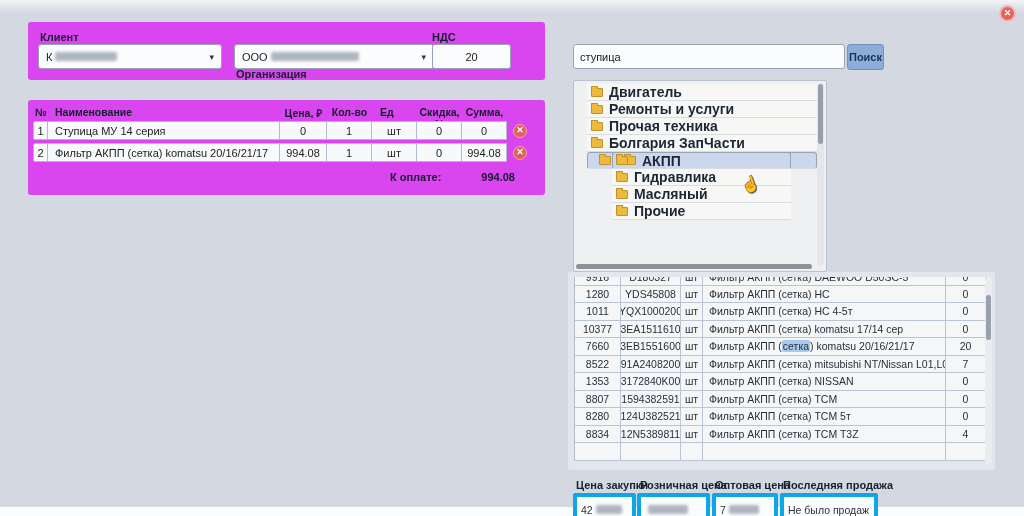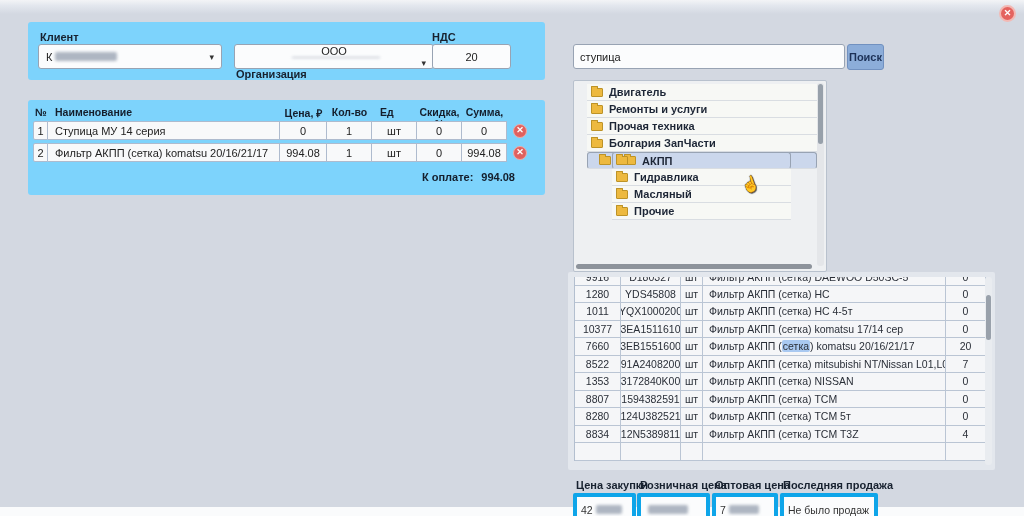--- a/index.html
+++ b/index.html
@@ -14,21 +14,21 @@
   .strip-top { position:absolute; left:0; top:0; width:1024px; height:14px;
     background: linear-gradient(180deg,#f3f4f6 0%, #e3e7ee 40%, rgba(211,216,225,0) 100%); }
   .strip-bottom { position:absolute; left:0; bottom:0; width:1024px; height:9px; background:#fafbfc; }
 
   
   .close-btn { position:absolute; left:999px; top:5px; width:17px; height:17px;
     border-radius:50%; background:#e4635f; border:2px solid #f3b9b4;
     color:#fff; font-size:9px; font-weight:bold; line-height:13px; text-align:center; cursor:pointer; padding:0; }
 
   
-  .panel { position:absolute; background:#7dd3fc; border-radius:3px; }
+  .panel { position:absolute; background:#d946ef; border-radius:3px; }
   #client-panel { left:28px; top:22px; width:517px; height:58px; }
   #cart-panel   { left:28px; top:100px; width:517px; height:95px; }
 
   .fld-label { position:absolute; font-size:11px; font-weight:bold; color:#17212f; white-space:nowrap; }
   .sel, .txt-input { position:absolute; background:#fbfcfd; border:1px solid #98a3b3; border-radius:3px;
     height:25px; font-size:11px; color:#222; display:flex; align-items:center; padding:0 7px; }
   .sel .chev { margin-left:auto; font-size:9px; color:#333; }
   .blob { display:inline-block; height:9px; border-radius:2px; background:#aeb6c2; filter:blur(1.5px);
     vertical-align:middle; margin-left:3px; }
   input.txt-input { padding:0 6px; }
@@ -44,38 +44,38 @@
   .cart-rows { position:absolute; left:5px; top:21px; }
   .cart-row { display:flex; align-items:center; margin-bottom:3px; height:19px; }
   .cart-row .c { background:#f8f9fa; border:1px solid #aebbce; border-left:none; height:19px;
     font-size:11px; color:#222; display:flex; align-items:center; justify-content:center; }
   .cart-row .c:first-child { border-left:1px solid #aebbce; border-radius:2px 0 0 2px; }
   .c.num{width:15px;} .c.name{width:232px; justify-content:flex-start; padding-left:7px; white-space:nowrap; overflow:hidden;}
   .c.price{width:47px;} .c.qty{width:45px;} .c.unit{width:45px;} .c.disc{width:45px;} .c.sum{width:45px;}
   .del-btn { width:14px; height:14px; border-radius:50%; background:#e0605e; border:1px solid #f0a9a5;
     color:#fff; font-size:9px; font-weight:bold; line-height:11px; text-align:center; margin-left:6px; cursor:pointer; padding:0; }
   .cart-total { position:absolute; top:71px; right:30px; display:flex; font-size:11px; font-weight:bold; color:#141e2c; }
-  .cart-total .tl { margin-right:8px; }
+  .cart-total .tl { margin-right:40px; }
 
   
   #search-input { left:573px; top:44px; width:272px; }
   #search-btn { position:absolute; left:847px; top:44px; width:37px; height:26px;
     background:#8cadd9; border:1px solid #7191c0; border-radius:3px;
     font-size:11px; font-weight:bold; color:#1c3157; cursor:pointer; }
 
   
   #tree-panel { position:absolute; left:573px; top:80px; width:254px; height:192px;
     background:#eef0f2; border:1px solid #b8c1cd; border-radius:2px; overflow:hidden; }
   .tree-items { position:absolute; left:0; top:3px; width:100%; }
   .tree-item { display:flex; align-items:center; height:17px; background:#f7f8f5;
     border-bottom:1px solid #d9dde2; cursor:pointer; }
   .tree-item.lvl1 { margin-left:13px; width:230px; }
   .tree-item.lvl2 { margin-left:38px; width:179px; }
   .tree-item.sel { background:#cbd7ec; }
-  .tree-item .tlabel { font-size:11px; font-weight:bold; color:#1d2636; white-space:nowrap; }
+  .tree-item .tlabel { font-size:14px; font-weight:bold; color:#1d2636; white-space:nowrap; }
   .folder { width:12px; height:9px; background:#edb93f; border:1px solid #bd9327; border-radius:1px;
     position:relative; margin:0 6px 0 4px; flex:0 0 auto; }
   .folder::before { content:""; position:absolute; top:-3px; left:-1px; width:5px; height:2px;
     background:#edb93f; border:1px solid #bd9327; border-bottom:none; border-radius:1px 1px 0 0; }
   .tree-vtrack { position:absolute; right:2px; top:2px; width:7px; height:183px; background:#e4e6e9; border-radius:3px; }
   .tree-vthumb { position:absolute; left:1px; top:1px; width:5px; height:60px; background:#97a0aa; border-radius:3px; cursor:pointer; }
   .tree-hthumb { position:absolute; left:2px; bottom:2px; width:236px; height:5px; background:#8d939b; border-radius:3px; cursor:pointer; }
 
   
   #results-panel { position:absolute; left:568px; top:272px; width:427px; height:198px;
@@ -117,21 +117,21 @@
 
 <div class="panel" id="client-panel">
   <div class="fld-label" style="left:12px; top:9px;">Клиент</div>
   <div class="sel" style="left:10px; top:22px; width:184px;">
     <span>К</span>
     <span class="blob" style="width:62px;"></span>
     <span class="chev">▾</span>
   </div>
 
   <div class="fld-label" style="left:208px; top:9px;margin-top:37px;">Организация</div>
-  <div class="sel" style="left:206px; top:22px; width:200px;flex-direction:column;">
+  <div class="sel" style="left:206px; top:22px; width:200px;">
     <span>ООО</span>
     <span class="blob" style="width:88px;"></span>
     <span class="chev">▾</span>
   </div>
 
   <div class="fld-label" style="left:404px; top:9px;">НДС</div>
   <input class="txt-input" id="vat-input" style="left: 404px; top: 22px;" value="20">
 </div>
 
 <div class="panel" id="cart-panel">

